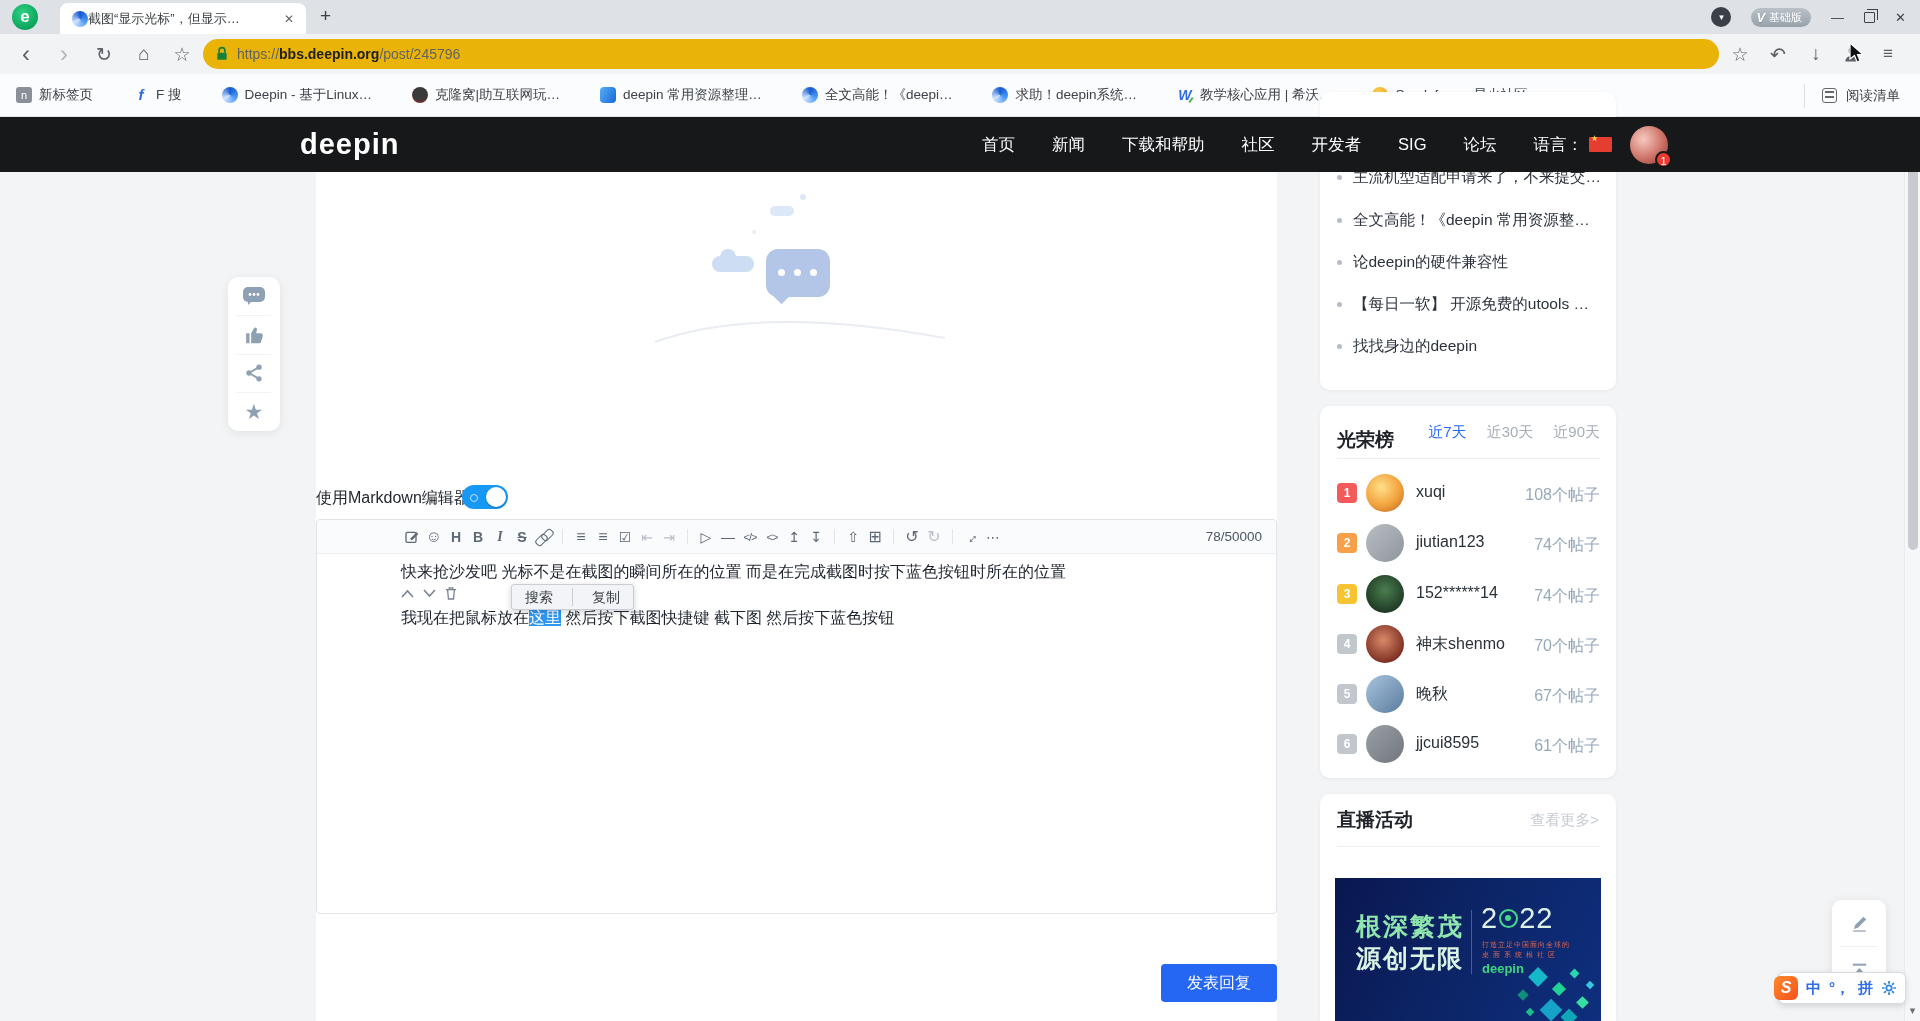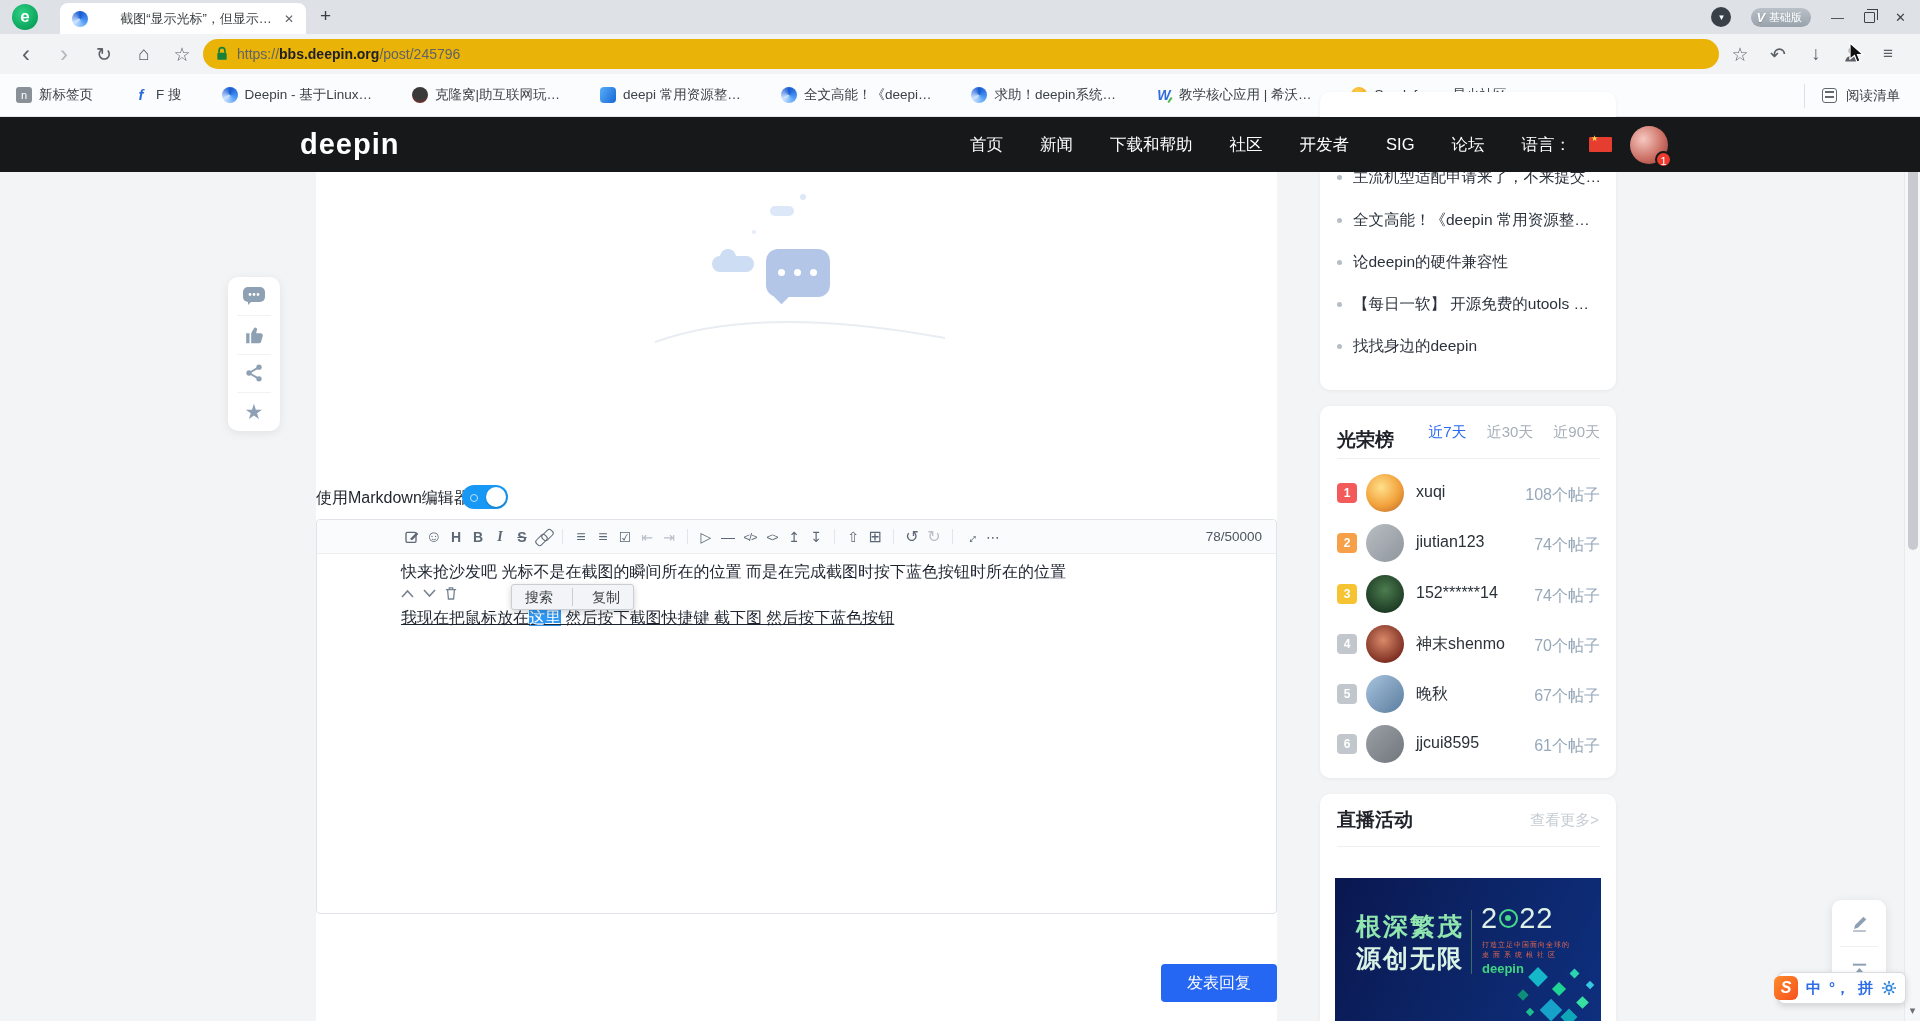--- a/index.html
+++ b/index.html
@@ -8,21 +8,21 @@
 
   
   .titlebar { position:absolute; left:0; top:0; width:1920px; height:34px; background:#dee1e6; }
   .br-logo { position:absolute; left:12px; top:4px; width:26px; height:26px; border-radius:50%;
     background:radial-gradient(circle at 40% 35%, #2fd184, #0ba45c 70%); color:#fff; font-weight:bold;
     font-size:17px; text-align:center; line-height:25px; }
   .tab { position:absolute; left:60px; top:3px; width:246px; height:31px; background:#fff;
     border-radius:8px 8px 0 0; display:flex; align-items:center; padding:0 8px 0 12px; }
   .favicon { width:16px; height:16px; border-radius:50%; flex:0 0 16px;
     background:conic-gradient(#1559d1, #4f9cf7, #cfe4ff, #1559d1); }
-  .tab-title { flex:1; margin-left:24px; font-size:13px; color:#3c4043; white-space:nowrap; overflow:hidden;text-align:center; }
+  .tab-title { flex:1; margin-left:0; font-size:13px; color:#3c4043; white-space:nowrap; overflow:hidden; }
   .tab-close { font-size:12px; color:#5f6368; padding:2px 4px; cursor:default; }
   .newtab { position:absolute; left:320px; top:5px; font-size:19px; color:#3c4043; }
   .win-cluster { position:absolute; right:14px; top:0; height:34px; display:flex; align-items:center; gap:20px; }
   .dl-circle { width:20px; height:20px; border-radius:50%; background:#3a4047; color:#fff; font-size:9px;
     text-align:center; line-height:20px; }
   .ver-badge { height:19px; border-radius:10px; background:linear-gradient(#b9c0c8,#98a2ab);
     display:flex; align-items:center; padding:0 9px 0 5px; gap:4px; }
   .ver-badge .v { color:#fff; font-weight:bold; font-style:italic; font-size:13px; text-shadow:0 1px 1px #7e8890; }
   .ver-badge .t { color:#fff; font-size:11px; }
   .winbtn { color:#3f4349; font-size:13px; }
@@ -56,21 +56,21 @@
   .bm-right { position:absolute; right:20px; top:0; height:43px; display:flex; align-items:center; gap:9px; }
   .bm-vdiv { width:1px; height:24px; background:#dcdfe3; margin-right:8px; }
   .rl-icon { width:15px; height:15px; border:1.6px solid #63686e; border-radius:3px;
     background:repeating-linear-gradient(#fff 0 2px, #63686e 2px 3.5px, #fff 3.5px 5px); background-clip:content-box; padding:2px; }
 
   
   .site-header { position:absolute; left:0; top:117px; width:1920px; height:55px; background:#17181a; z-index:6; }
   .dp-logo { position:absolute; left:300px; top:11px; color:#fff; font-size:29px; font-weight:bold; letter-spacing:1px; }
   .dp-nav { position:absolute; right:308px; top:0; height:55px; display:flex; align-items:center; gap:37px; }
   .dp-nav-item { color:#fff; font-size:16.5px; white-space:nowrap; }
-  .lang { display:flex; align-items:center; gap:18px; color:#fff; font-size:16.5px; }
+  .lang { display:flex; align-items:center; gap:6px; color:#fff; font-size:16.5px; }
   .flag { width:23px; height:15px; background:#e53d30; position:relative; border-radius:1px; }
   .flag::before { content:"★"; position:absolute; left:2px; top:-3px; color:#ffd84d; font-size:8px; }
   .hd-avatar { position:absolute; right:252px; top:9px; width:38px; height:38px; border-radius:50%;
     background:radial-gradient(circle at 35% 35%, #f6c9c0, #c96a5f 60%, #7c3a35); }
   .hd-badge { position:absolute; right:-4px; bottom:-4px; min-width:17px; height:17px; border-radius:9px;
     background:#ee3b30; color:#fff; font-size:11px; text-align:center; line-height:17px; border:2px solid #17181a; }
 
   
   .main-col { position:absolute; left:316px; top:172px; width:961px; height:849px; background:#fff; }
 
@@ -107,21 +107,21 @@
   .tb-ic.rot45 { transform:rotate(-45deg); }
   .tb-sep { width:1px; height:15px; background:#e2e5e9; margin:0 5px; }
   .link-ic { position:relative; width:16px; height:16px; }
   .link-ic::before, .link-ic::after { content:""; position:absolute; width:11px; height:6px;
     border:1.5px solid #5c6876; border-radius:3px; transform:rotate(-45deg); }
   .link-ic::before { left:-1px; top:7px; }
   .link-ic::after { left:5px; top:2px; }
   .char-count { position:absolute; right:14px; top:9px; font-size:13.5px; color:#4b5563; }
   .ed-line1 { position:absolute; left:84px; top:42px; font-size:16px; color:#1f2530; white-space:pre; }
   .ed-ctrl { position:absolute; left:84px; top:66px; display:flex; align-items:center; gap:9px; color:#788391; }
-  .ed-line2 { position:absolute; left:84px; top:88px; font-size:16px; color:#1f2530; white-space:pre;text-decoration:underline; }
+  .ed-line2 { position:absolute; left:84px; top:88px; font-size:16px; color:#1f2530; white-space:pre; }
   .sel { background:#2f97f2; color:#fff; }
   .ctx-menu { position:absolute; left:194px; top:64px; height:26px; display:flex; align-items:center;
     background:#f2f4f7; border:1px solid #c9ced5; border-radius:3px; box-shadow:0 2px 6px rgba(0,0,0,.18); z-index:3;gap:6px; }
   .ctx-item { padding:0 13px; font-size:14px; color:#3a3f45; line-height:24px; }
   .ctx-div { width:1px; height:18px; background:#c9ced5; }
 
   .submit-btn { position:absolute; left:1161px; top:964px; width:116px; height:38px; background:#2566f2;
     border-radius:4px; color:#fff; font-size:16px; display:flex; align-items:center; justify-content:center; }
 
   
@@ -262,21 +262,21 @@
     <div class="bm">
       <span class="bm-ic fav-deepin"></span>
       <span class="bm-label">Deepin - 基于Linux…</span>
     </div>
     <div class="bm">
       <span class="bm-ic fav-dark"></span>
       <span class="bm-label">克隆窝|助互联网玩…</span>
     </div>
     <div class="bm">
       <span class="bm-ic fav-butterfly"></span>
-      <span class="bm-label">deepi 常用资源整…</span>
+      <span class="bm-label">deepin 常用资源整理…</span>
     </div>
     <div class="bm">
       <span class="bm-ic fav-deepin"></span>
       <span class="bm-label">全文高能！《deepi…</span>
     </div>
     <div class="bm">
       <span class="bm-ic fav-deepin"></span>
       <span class="bm-label">求助！deepin系统…</span>
     </div>
     <div class="bm">

